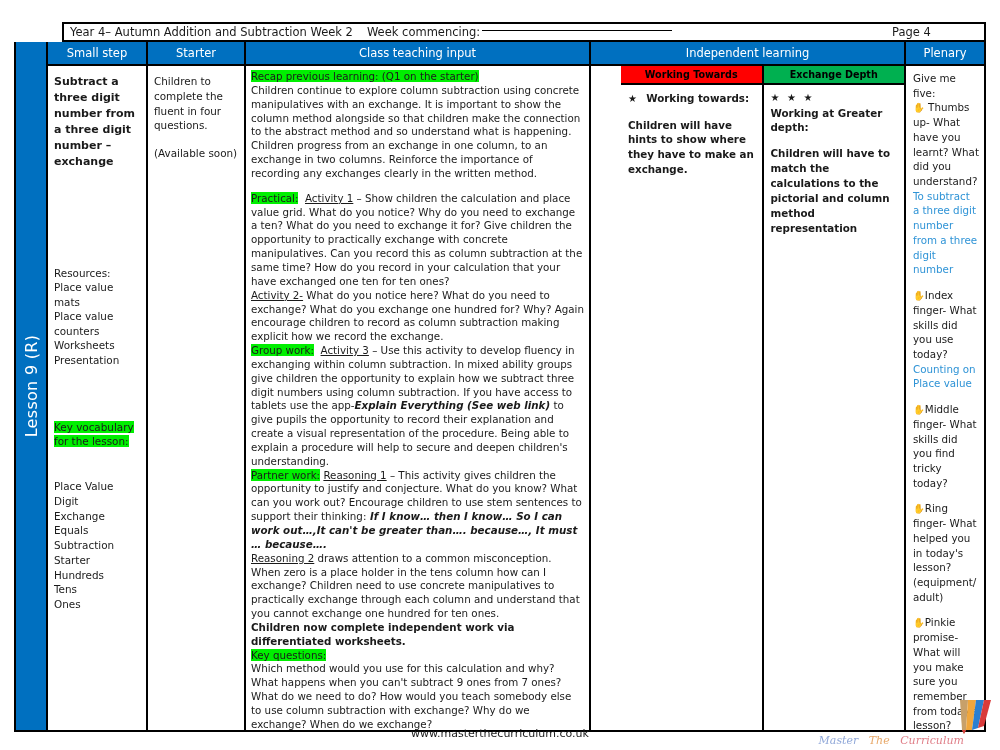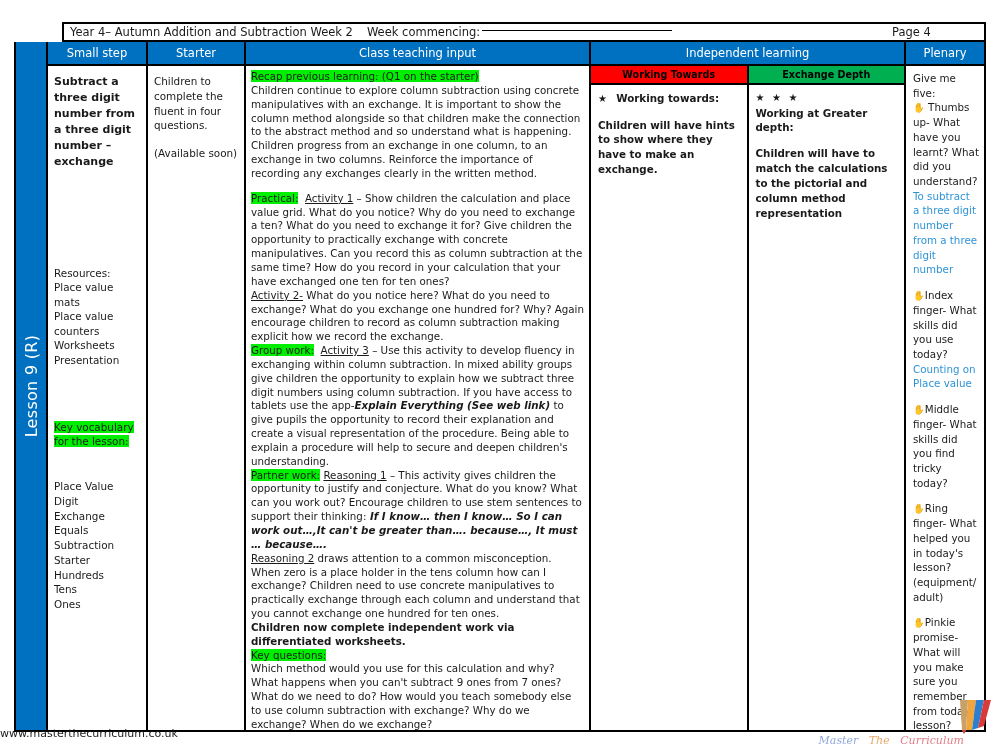--- a/index.html
+++ b/index.html
@@ -150,21 +150,21 @@
     line-height: 1.345;
     text-align: left;
   }
   .teach-body p { margin: 0; }
   .gapline { height: 11px; }
   .u  { text-decoration: underline; }
   .b  { font-weight: bold; }
   .bi { font-weight: bold; font-style: italic; }
 
   
-  .indep-split { display: flex; flex: 1 1 auto; min-height: 0; }
+  .indep-split { display: flex; flex: 1 1 auto; min-height: 0; padding-left: 30px; }
   .sub {
     flex: 1 1 0;
     border-right: 2px solid #000;
     display: flex;
     flex-direction: column;
     box-sizing: border-box;
   }
   .sub:last-child { border-right: none; }
   .sub-head {
     height: 17px;
@@ -197,21 +197,21 @@
   .pl-gap { height: 11px; }
   .ans { color: #2e93d6; }
   .hand { font-size: 9.5px; }
 
   
   .footer {
     position: absolute;
     left: 0;
     top: 727px;
     width: 1000px;
-    text-align: left;
+    text-align: center;
     font-size: 11px;
   }
 
   .logo {
     position: absolute;
     right: 8px;
     top: 700px;
     width: 150px;
     height: 48px;
   }

